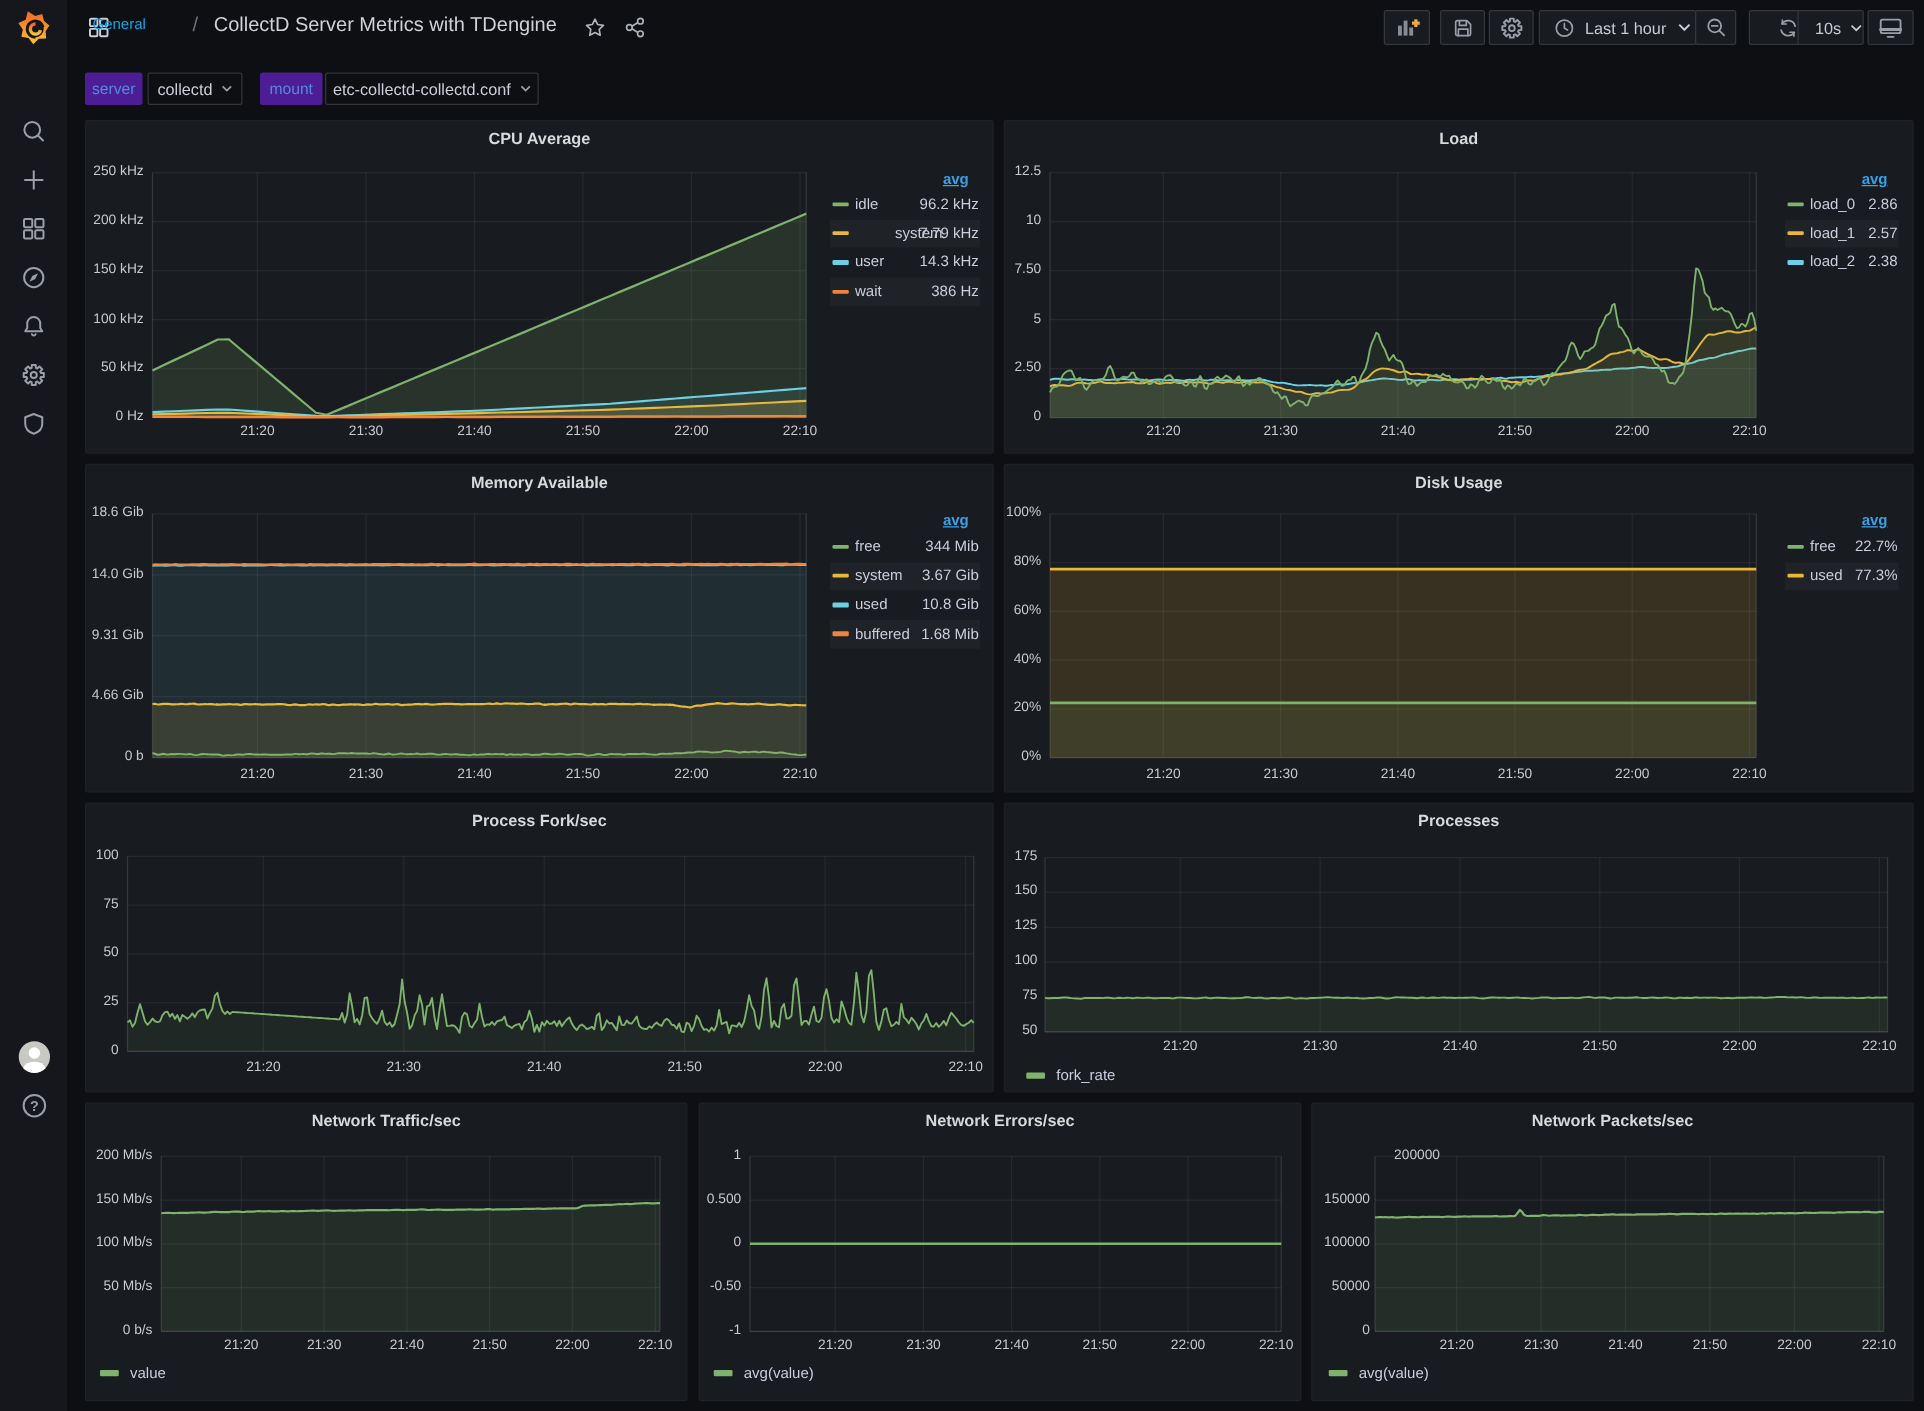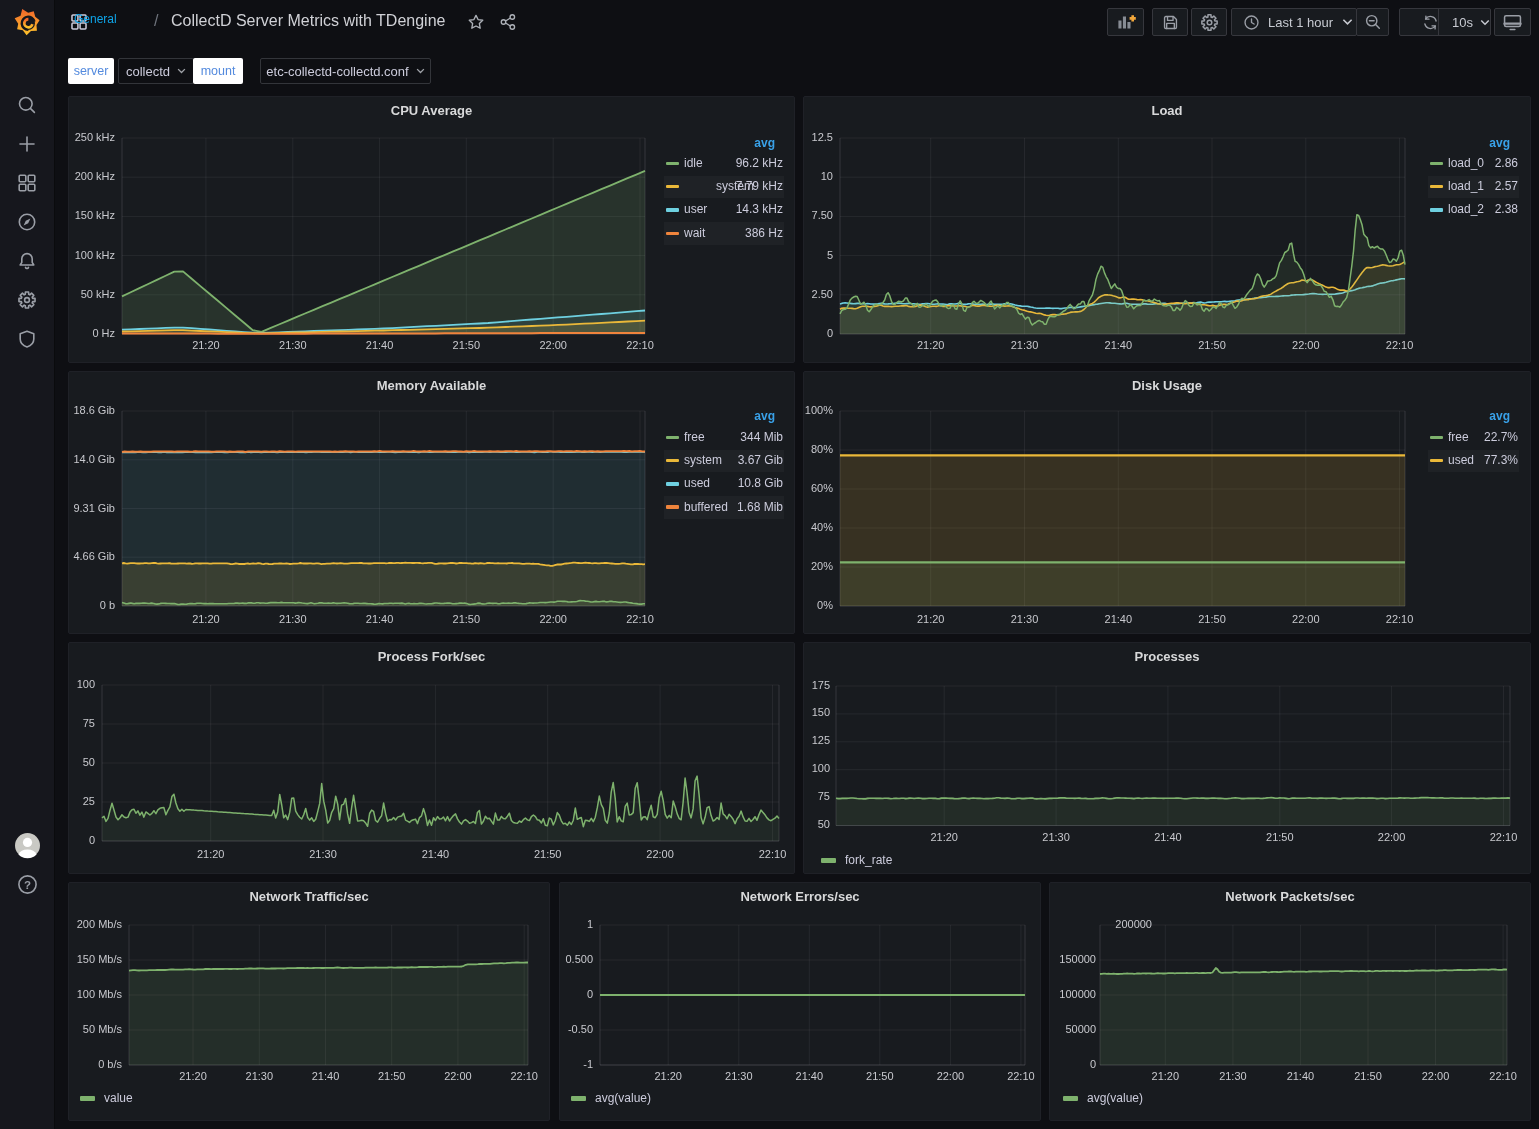--- a/index.html
+++ b/index.html
@@ -3,26 +3,26 @@
 <meta charset="utf-8">
 <style>
 * { margin:0; padding:0; box-sizing:border-box; }
 html,body { width:1539px; height:1129px; background:#0e0f13; font-family:"Liberation Sans",sans-serif; overflow:hidden; position:relative; }
 .panel { position:absolute; background:#181b1f; border:1px solid #1f2127; border-radius:2px; }
 .ptitle { position:absolute; width:400px; text-align:center; font-size:13px; font-weight:bold; color:#d8d9da; }
 .yl { position:absolute; font-size:11px; color:#c8c9ce; text-align:right; }
 .xl { position:absolute; font-size:11px; color:#c8c9ce; width:50px; text-align:center; }
 .lgn { position:absolute; font-size:12px; color:#ccccdc; }
 .lgv { position:absolute; font-size:12px; color:#ccccdc; text-align:right; }
-.lgav { position:absolute; font-size:12px; font-weight:bold; color:#39a1e8; text-align:right; }
+.lgav { position:absolute; font-size:12px; font-weight:bold; color:#39a1e8; text-align:right;text-decoration:underline; }
 .tbtn { position:absolute; height:28px; top:8px; background:#181b1f; border:1px solid #36373d; border-radius:2px; display:flex; align-items:center; justify-content:center; color:#c7cad1; font-size:13px; }
 .icon { stroke:#9a9ea6; fill:none; stroke-width:1.6; stroke-linecap:round; stroke-linejoin:round; }
 .sideicon { position:absolute; left:17px; }
 .chip { position:absolute; top:58px; height:26px; border-radius:2px; display:flex; align-items:center; justify-content:center; }
-.chiplab { background:#ffffff; color:#538ade; font-size:12.5px; font-weight:500; }
+.chiplab { background:#4c1d95; color:#538ade; font-size:12.5px; font-weight:500; }
 .chipval { background:#0e0f13; border:1px solid #33353a; color:#ccccdc; font-size:13px; }
 </style>
 </head>
 <body>
 
 <div style="position:absolute;left:0;top:0;width:55px;height:1129px;background:#16171d;border-right:1px solid #0a0b0d"></div>
 
 <svg style="position:absolute;left:14px;top:8px" width="27" height="28" viewBox="0 0 27 28">
   <defs>
       <linearGradient id="glg" x1="0" y1="0" x2="0" y2="1">
@@ -186,21 +186,21 @@
         <path d="M1.6 10.2 h16.8" stroke-width="2.6"></path>
         <path d="M7.5 16.4 h5"></path>
       </g>
   </svg>
 </div>
 
 <div class="chip chiplab" style="left:68px;width:46px">server</div>
 <div class="chip chipval" style="left:118px;width:76px">collectd<svg style="margin-left:7px" width="9" height="6" viewBox="0 0 12 8">
       <path d="M1.5 1.5 L6 6 L10.5 1.5" stroke="#9fa2a8" fill="none" stroke-width="1.8"></path>
     </svg></div>
-<div class="chip chiplab" style="left:193px;width:50px">mount</div>
+<div class="chip chiplab" style="left:208px;width:50px">mount</div>
 <div class="chip chipval" style="left:260px;width:171px">etc-collectd-collectd.conf<svg style="margin-left:7px" width="9" height="6" viewBox="0 0 12 8">
       <path d="M1.5 1.5 L6 6 L10.5 1.5" stroke="#9fa2a8" fill="none" stroke-width="1.8"></path>
     </svg></div>
 
 <div class="panel" style="left:68px;top:96px;width:727px;height:267px"></div>
 <div class="ptitle" style="left:231.5px;top:103px">CPU Average</div>
 <svg style="position:absolute;left:122px;top:138px;overflow:visible" width="523" height="196" viewBox="122 138 523 196">
     <line x1="122" x2="645" y1="138" y2="138" stroke="rgba(204,204,220,0.08)" stroke-width="1"></line>
     <line x1="122" x2="645" y1="177.2" y2="177.2" stroke="rgba(204,204,220,0.08)" stroke-width="1"></line>
     <line x1="122" x2="645" y1="216.4" y2="216.4" stroke="rgba(204,204,220,0.08)" stroke-width="1"></line>

